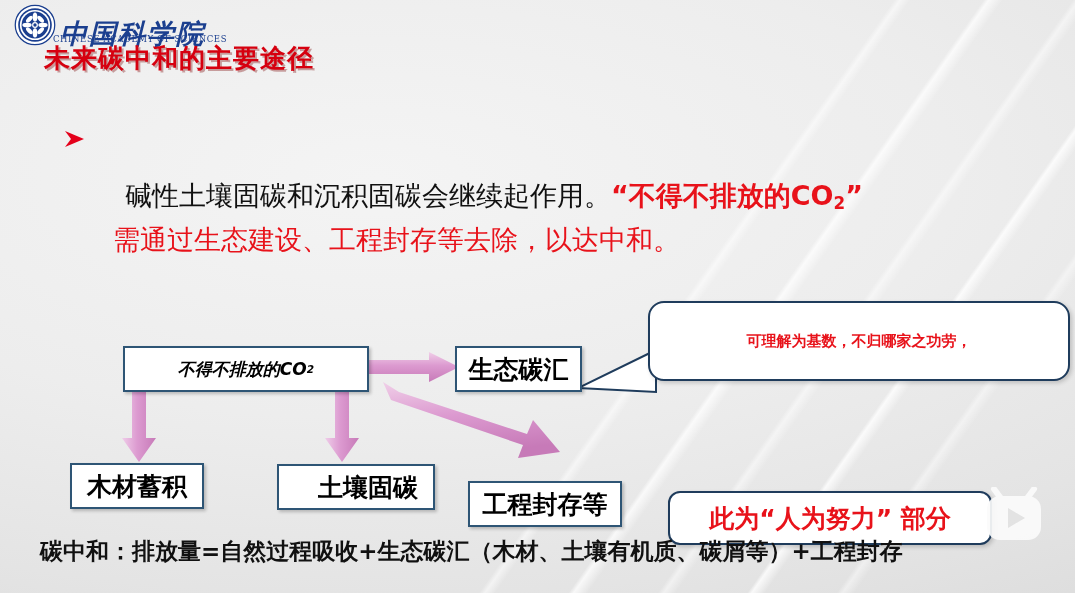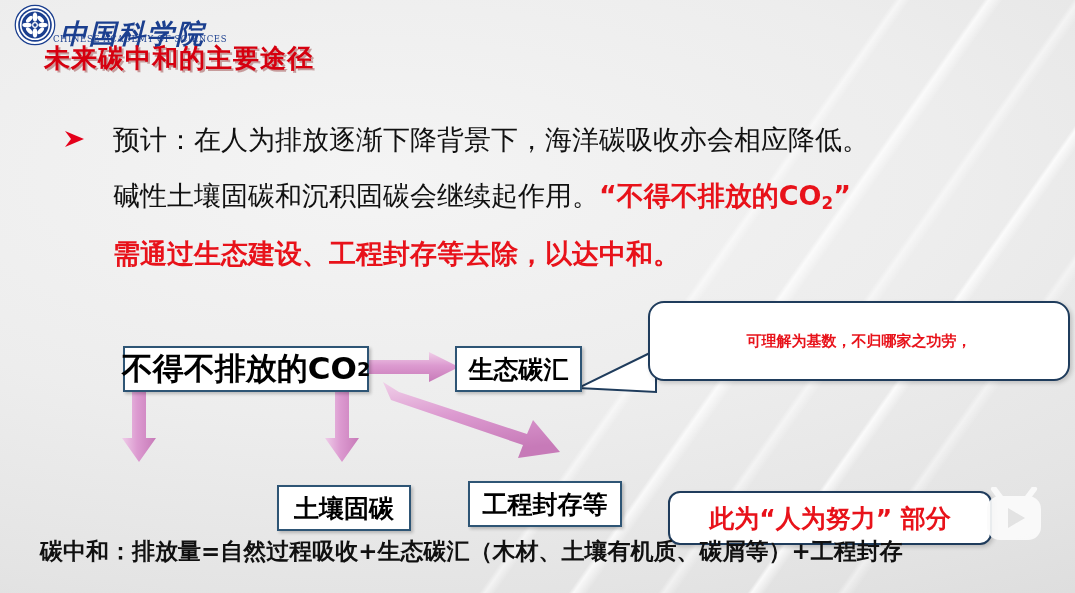--- a/index.html
+++ b/index.html
@@ -38,38 +38,38 @@
   }
 
   
   #bullet-arrow{position:absolute;left:64px;top:129px;width:22px;height:20px;color:#e00;}
   .body-line{
     position:absolute;left:113px;white-space:nowrap;
     font-family:"DejaVu Sans","Liberation Sans",sans-serif;
     font-size:27px;line-height:32px;color:#111;letter-spacing:0px;
   }
   #line1{top:124px;}
-  #line2{top:180px;}
-  #line3{top:238px;color:#e8121a;font-weight:bold;}
+  #line2{top:180px;margin-left:12px;}
+  #line3{top:224px;color:#e8121a;font-weight:normal;}
   .red-em{color:#e8121a;font-weight:bold;}
   .red-em sub{font-size:.62em;vertical-align:-.22em;}
 
   
   .dbox{
     position:absolute;background:#ffffff;border:2px solid #2e5575;
     box-shadow:2px 2px 3px rgba(0,0,0,.22);
     display:flex;align-items:center;justify-content:center;
     font-family:"DejaVu Sans","Liberation Sans",sans-serif;
     font-weight:bold;color:#000;white-space:nowrap;
   }
-  #box-co2{left:123px;top:346px;width:242px;height:42px;font-size:31px;}
+  #box-co2{left:123px;top:346px;width:242px;height:42px;font-size:17px;font-style:italic;}
   #box-co2 sub{font-size:.62em;vertical-align:-.25em;}
   #box-natural{left:455px;top:346px;width:123px;height:42px;font-size:25px;}
   #box-wood{left:70px;top:463px;width:130px;height:42px;font-size:25px;}
-  #box-soil{left:277px;top:485px;width:130px;height:42px;font-size:25px;}
+  #box-soil{left:277px;top:464px;width:130px;height:42px;font-size:25px;padding-left:24px;}
   #box-ccs{left:468px;top:481px;width:150px;height:42px;font-size:25px;}
 
   
   .arrow{position:absolute;}
   #arrow-right{left:367px;top:352px;width:92px;height:30px;}
   #arrow-d1{left:122px;top:388px;width:34px;height:76px;}
   #arrow-d2{left:325px;top:388px;width:34px;height:76px;}
   #arrow-diag{left:355px;top:382px;width:212px;height:84px;}
 
   
@@ -130,21 +130,20 @@
     <div class="cn">中国科学院</div>
     <div class="en">CHINESE ACADEMY OF SCIENCES</div>
   </div>
 
   <div id="slide-title">未来碳中和的主要途径</div>
 
   <svg id="bullet-arrow" viewBox="0 0 22 20">
     <path d="M1 2 L20 10 L1 18 L7 10 Z" fill="#e4001b"></path>
   </svg>
 
-  <div class="body-line" id="line1">预计：在人为排放逐渐下降背景下，海洋碳吸收亦会相应降低。</div>
 
   <div class="body-line" id="line2"><span>碱性土壤固碳和沉积固碳会继续起作用。</span><span class="red-em"><span>“不得不排放的CO</span><sub>2</sub><span>”</span></span></div>
 
   <div class="body-line" id="line3">需通过生态建设、工程封存等去除，以达中和。</div>
 
   <svg class="arrow" id="arrow-right" viewBox="0 0 92 30">
     <defs>
       <linearGradient id="pk1" x1="0" y1="0" x2="0" y2="1">
         <stop offset="0%" stop-color="#f0cfe8"></stop>
         <stop offset="45%" stop-color="#dc9ad0"></stop>
@@ -184,20 +183,21 @@
     <path d="M78 2 L0 40 L78 44 Z" fill="#ffffff" stroke="#1f3c5c" stroke-width="2"></path>
   </svg>
 
   <div class="dbox" id="box-co2">
       <span>不得不排放的CO</span>
       <sub>2</sub>
     </div>
 
   <div class="dbox" id="box-natural">生态碳汇</div>
 
+  <div class="dbox" id="box-wood">木材蓄积</div>
 
   <div class="dbox" id="box-soil">土壤固碳</div>
 
   <div class="dbox" id="box-ccs">工程封存等</div>
 
   <div id="callout-top">
     <div>可理解为基数，不归哪家之功劳，</div>
   </div>
 
   <div id="callout-effort">此为“人为努力” 部分</div>

